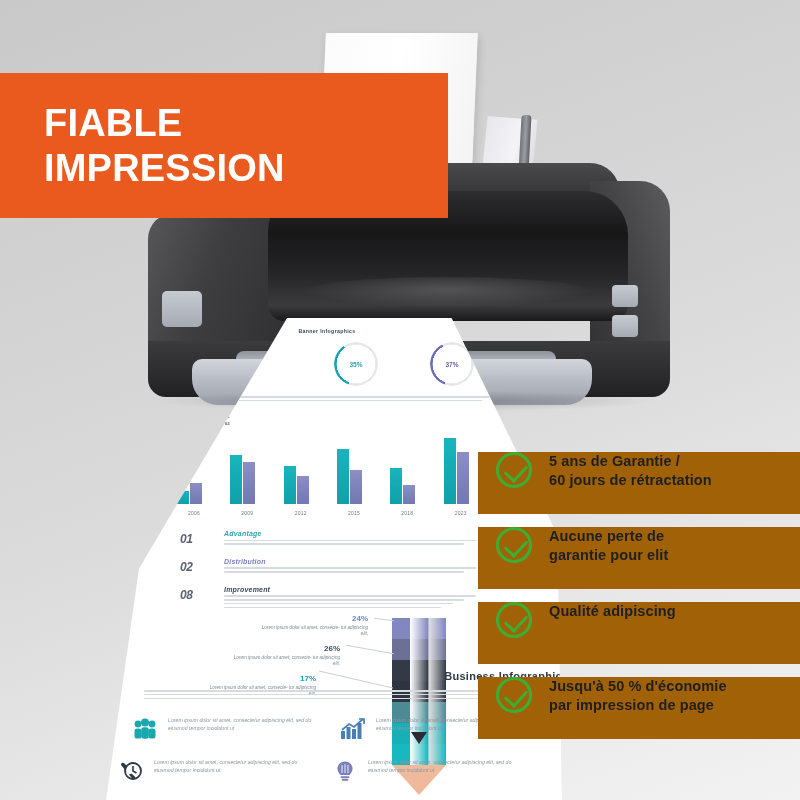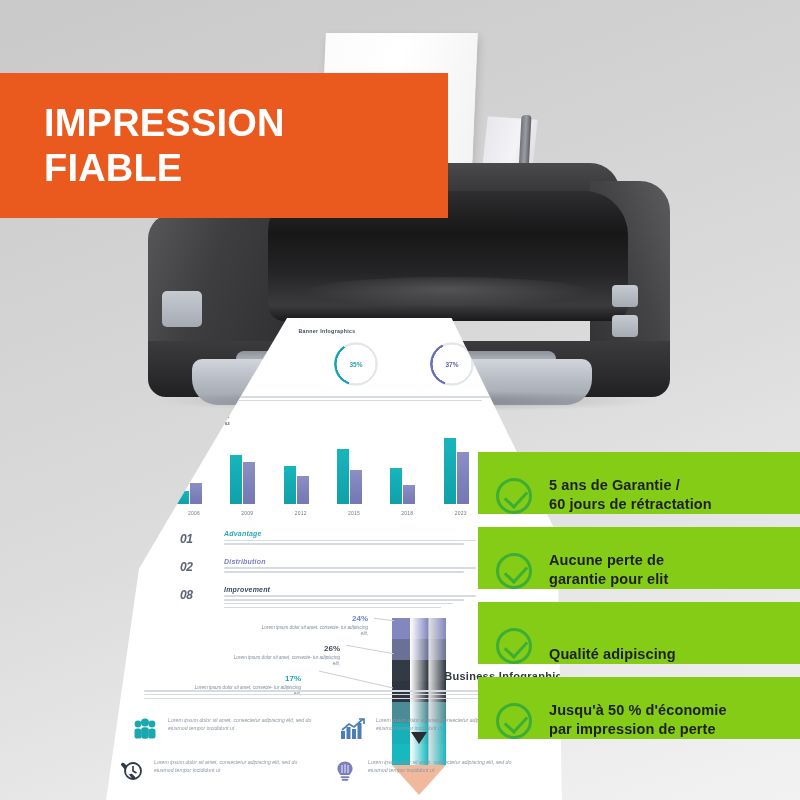--- a/index.html
+++ b/index.html
@@ -194,21 +194,21 @@
   }
   .banner div{
     color:#fff;font-size:38px;font-weight:800;line-height:1.18;
     letter-spacing:.2px;
   }
 
   
   .callouts{position:absolute;left:478px;top:452px;width:322px;}
   .callout{
     position:relative;height:62px;margin-bottom:13px;
-    background:#84cc16;display:flex;align-items:flex-end;padding-left:18px;
+    background:#a16207;display:flex;align-items:flex-start;padding-left:18px;
     box-sizing:border-box;
   }
   .check{
     width:36px;height:36px;border-radius:50%;
     border:3.4px solid #3dae35;box-sizing:border-box;
     flex:0 0 auto;position:relative;
   }
   .check:after{
     content:"";position:absolute;left:10px;top:5px;width:11px;height:18px;
     border:solid #3dae35;border-width:0 3.6px 3.6px 0;
@@ -344,21 +344,21 @@
           <div class="pct-block" style="left: 168px; top: 296px;">
             <div class="pct-val" style="color: rgb(107, 127, 215);">24%</div>
             <div class="pct-txt">Lorem ipsum dolor sit amet, consecte- tur adipiscing elit,</div>
           </div>
           <div class="pleader" style="left: 282px; top: 301px; width: 20px; transform: rotate(7deg);"></div>
           <div class="pct-block" style="left: 140px; top: 326px;">
             <div class="pct-val" style="color: rgb(59, 74, 90);">26%</div>
             <div class="pct-txt">Lorem ipsum dolor sit amet, consecte- tur adipiscing elit,</div>
           </div>
           <div class="pleader" style="left: 254px; top: 331px; width: 48px; transform: rotate(10deg);"></div>
-          <div class="pct-block" style="left: 101px; top: 356px;">
+          <div class="pct-block" style="left: 116px; top: 356px;">
             <div class="pct-val" style="color: rgb(22, 165, 180);">17%</div>
             <div class="pct-txt">Lorem ipsum dolor sit amet, consecte- tur adipiscing elit,</div>
           </div>
           <div class="pleader" style="left: 226px; top: 361px; width: 76px; transform: rotate(13deg);"></div>
         </div>
 
       <div class="biz-title">Business Infographic</div>
       <div class="biz-para">
         <div class="ln" style="width:100%"></div>
         <div class="ln" style="width:99%"></div>
@@ -405,36 +405,36 @@
                 <rect x="12.2" y="4.2" width="1.6" height="8.8" fill="#fff" opacity=".55"></rect>
                 <rect x="15.2" y="5" width="1.6" height="8" fill="#fff" opacity=".55"></rect>
               </svg></div>
             <div class="ic-txt">Lorem ipsum dolor sit amet, consectetur adipiscing elit, sed do eiusmod tempor incididunt ut</div>
           </div>
         </div>
     </div>
   </div>
 
   <div class="banner">
+    <div>FIABLE</div>
     <div>IMPRESSION</div>
-    <div>FIABLE</div>
   </div>
 
   <div class="callouts" id="callouts">
       <div class="callout">
         <div class="check"></div>
         <div class="co-label">5 ans de Garantie /<br><span>60 jours de rétractation</span></div>
       </div>
       <div class="callout">
         <div class="check"></div>
         <div class="co-label">Aucune perte de<br><span>garantie pour elit</span></div>
       </div>
       <div class="callout">
         <div class="check"></div>
         <div class="co-label">Qualité adipiscing</div>
       </div>
       <div class="callout">
         <div class="check"></div>
-        <div class="co-label">Jusqu'à 50 % d'économie<br><span>par impression de perte</span></div>
+        <div class="co-label">Jusqu'à 50 % d'économie<br><span>par impression de page</span></div>
       </div>
     </div>
 
 </div>
 
 </body></html>

